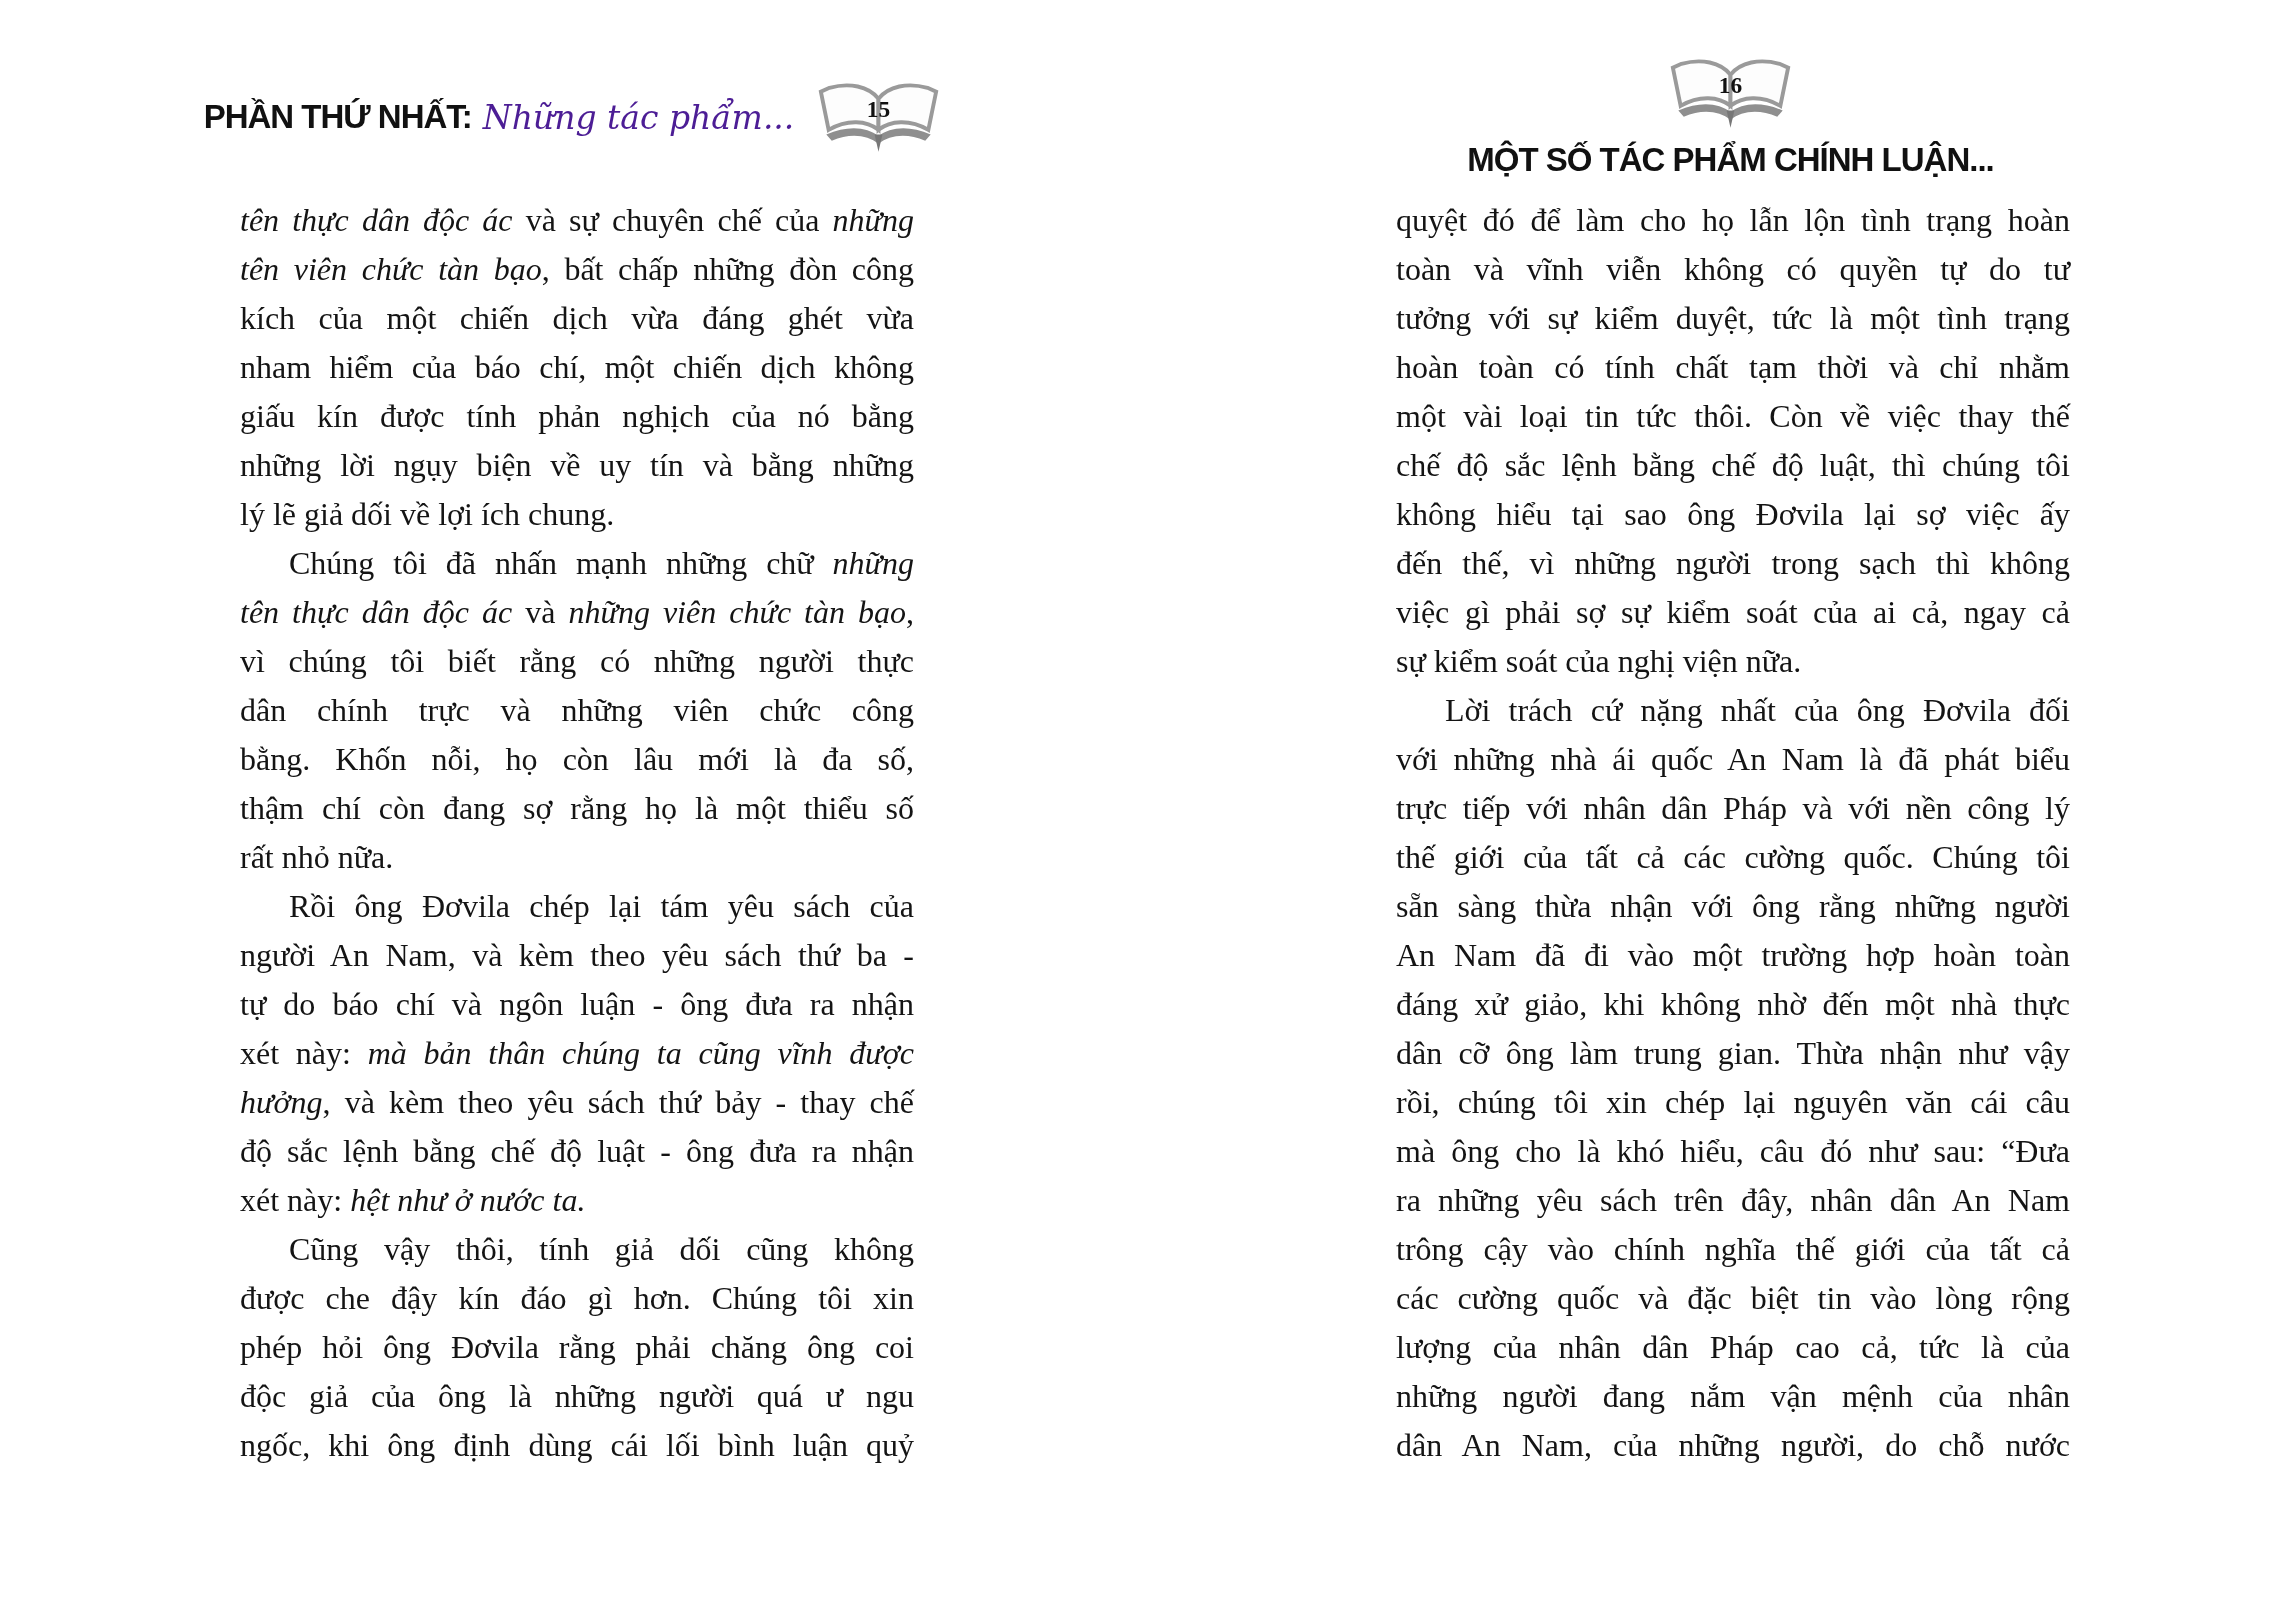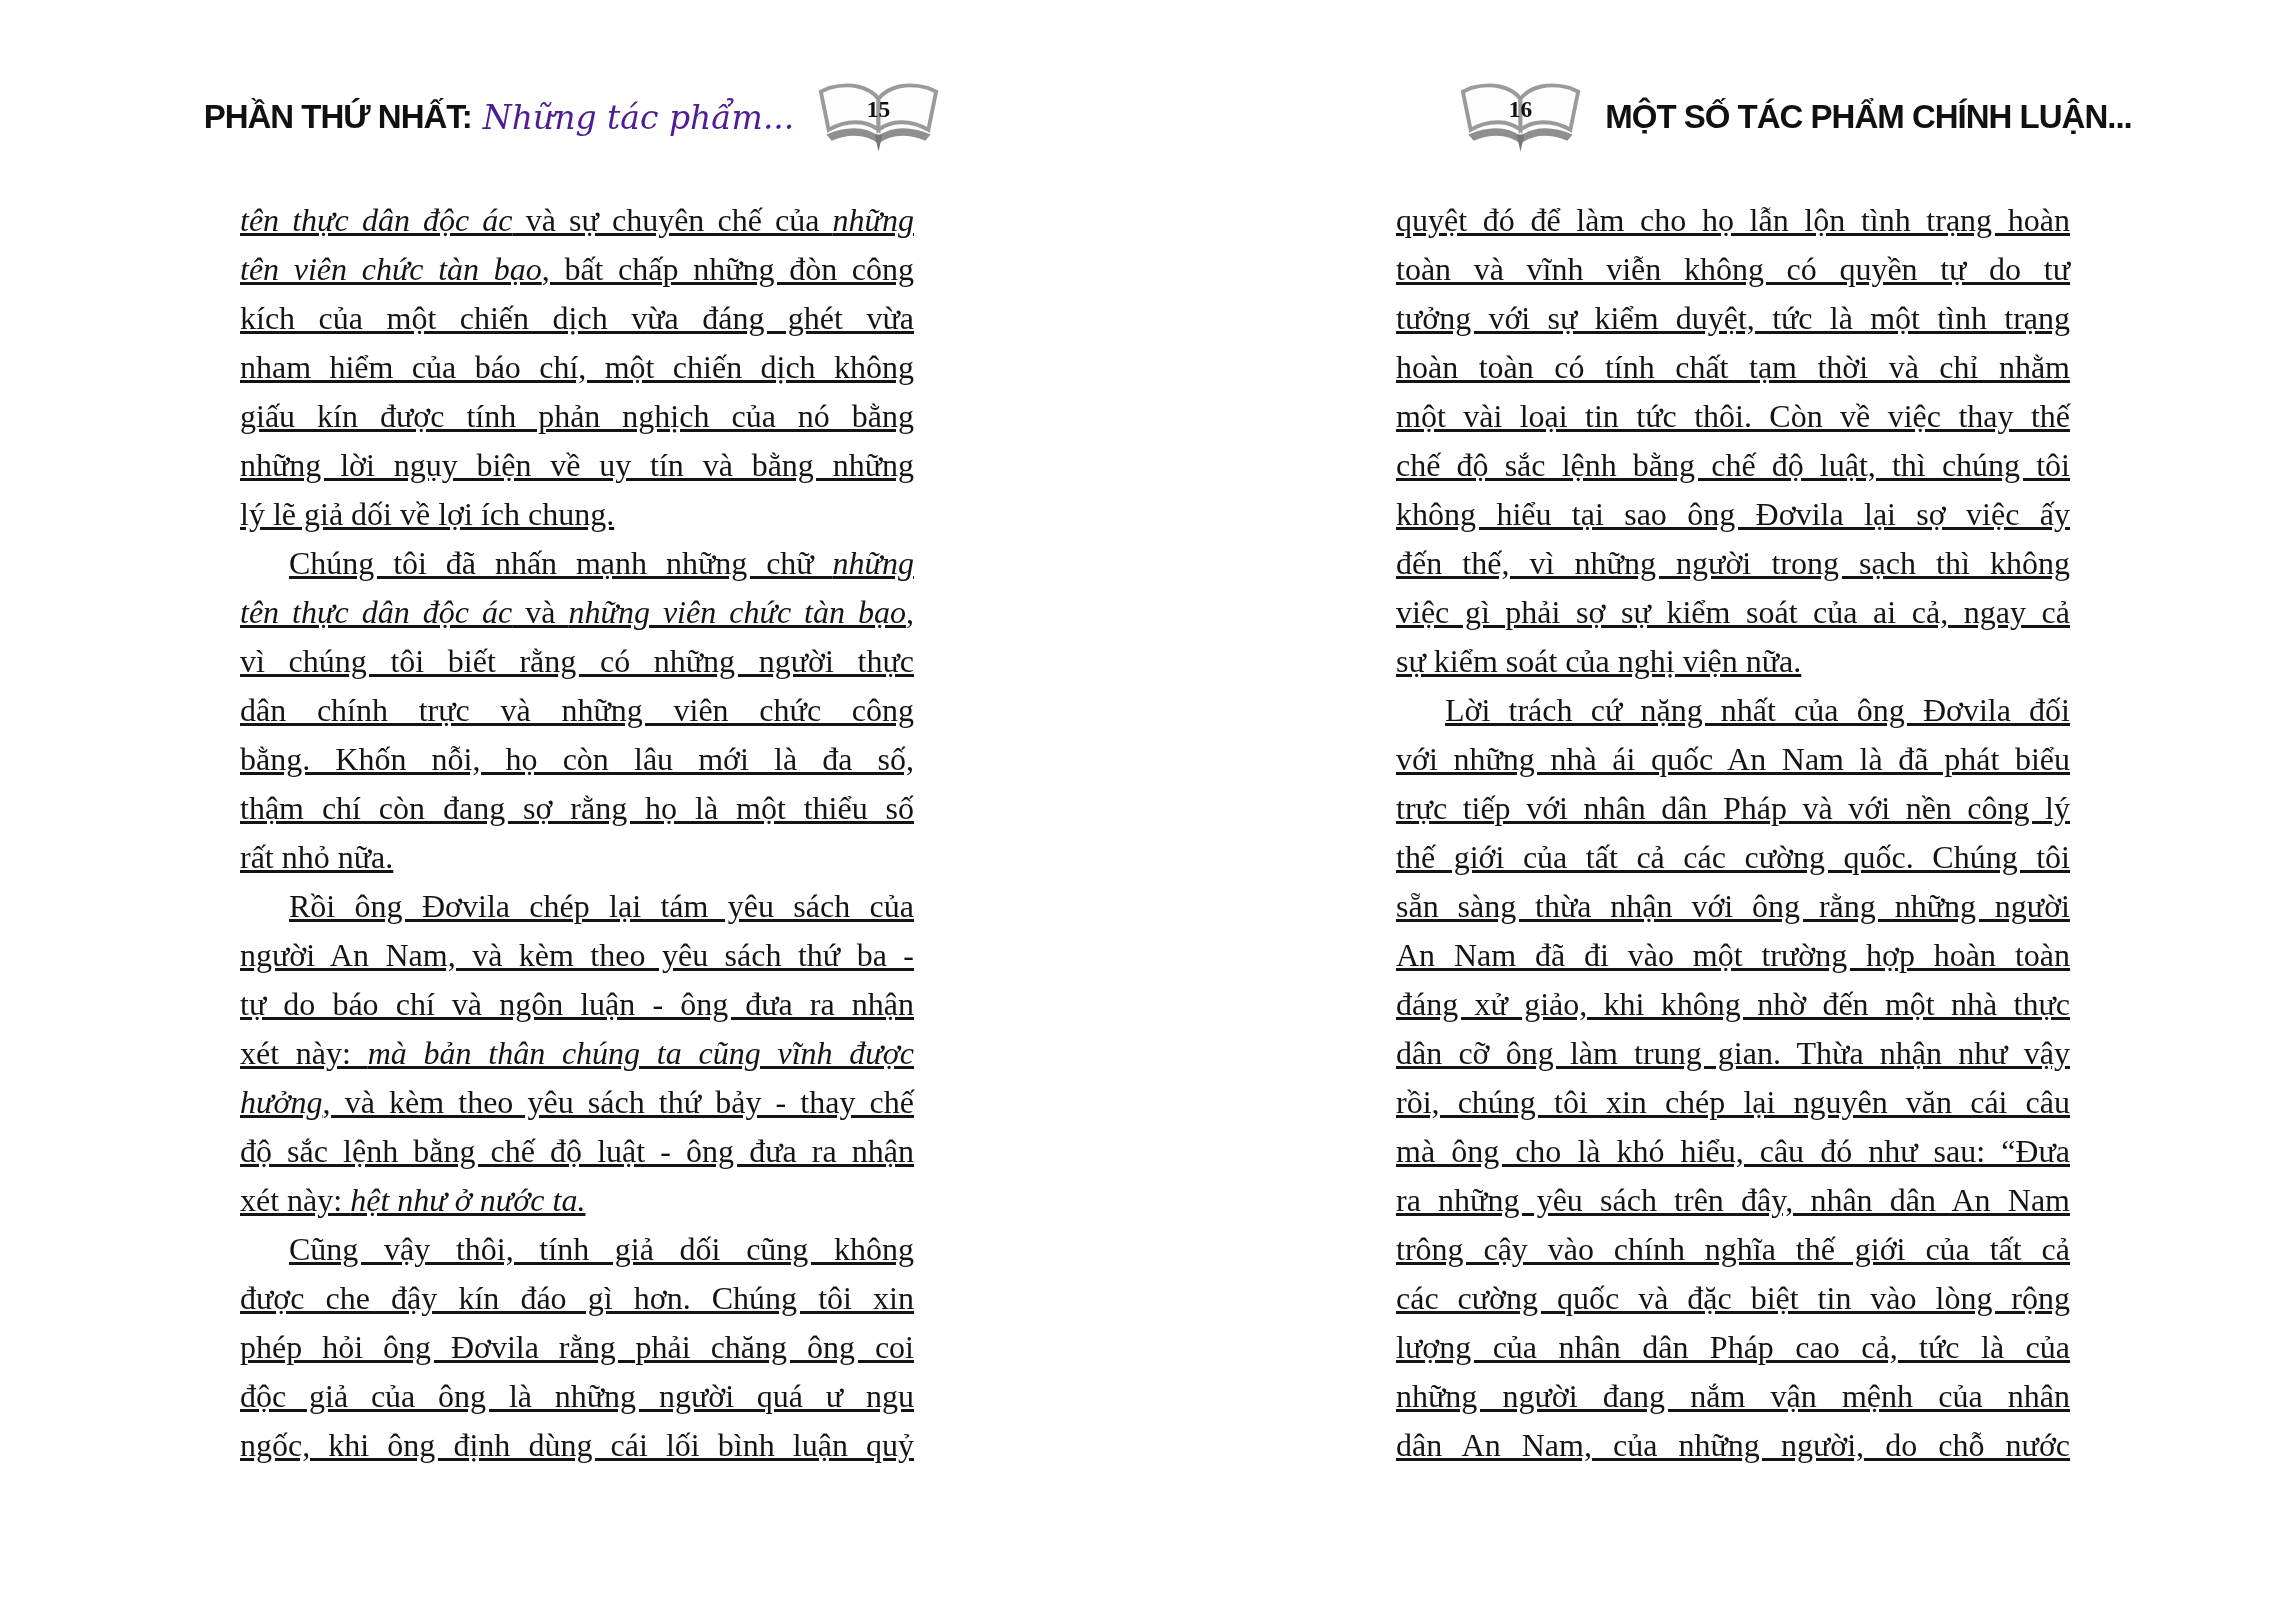--- a/index.html
+++ b/index.html
@@ -13,21 +13,21 @@
   .page-header {
     position: absolute;
     top: 76px;
     height: 82px;
     display: flex;
     align-items: center;
     justify-content: center;
     gap: 11px;
   }
   #header-left  { left: 186px;  width: 784px; }
-  #header-right { left: 1412px; width: 755px; }
+  #header-right { left: 1353px; width: 755px; flex-direction: column; }
   .hdr-bold {
     font-family: "Liberation Sans", "DejaVu Sans", sans-serif;
     font-weight: bold;
     font-size: 33px;
     letter-spacing: -1px;
     color: #111;
     white-space: nowrap;
   }
   .hdr-script {
     font-family: "DejaVu Serif", serif;
@@ -42,21 +42,20 @@
     top: 196px;
     width: 674px;
   }
   #text-left  { left: 240px; }
   #text-right { left: 1396px; }
   .line {
     font-size: 32px;
     line-height: 49px;
     height: 49px;
     color: #141414;
-    text-decoration: underline;
   }
   .line.j { text-align: justify; text-align-last: justify; }
   .line.indent { padding-left: 49px; }
   .it { font-style: italic; }
 </style>
 </head>
 <body>
 
 <div class="page-header" id="header-left">
   <span class="hdr-bold">PHẦN THỨ NHẤT:</span>

